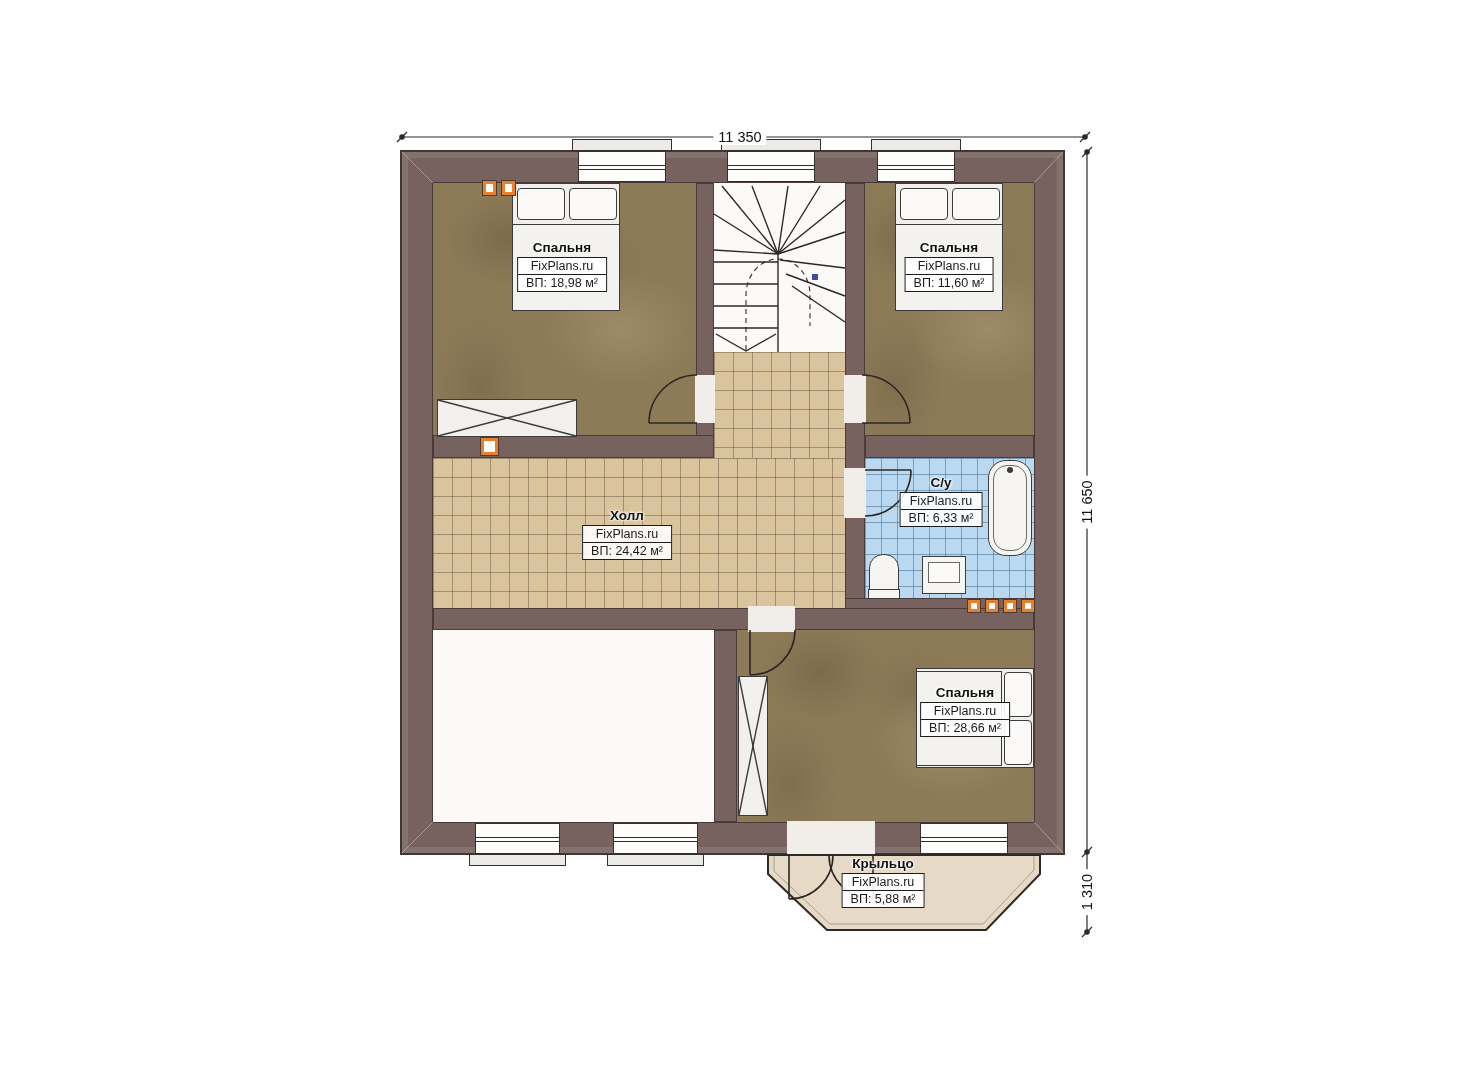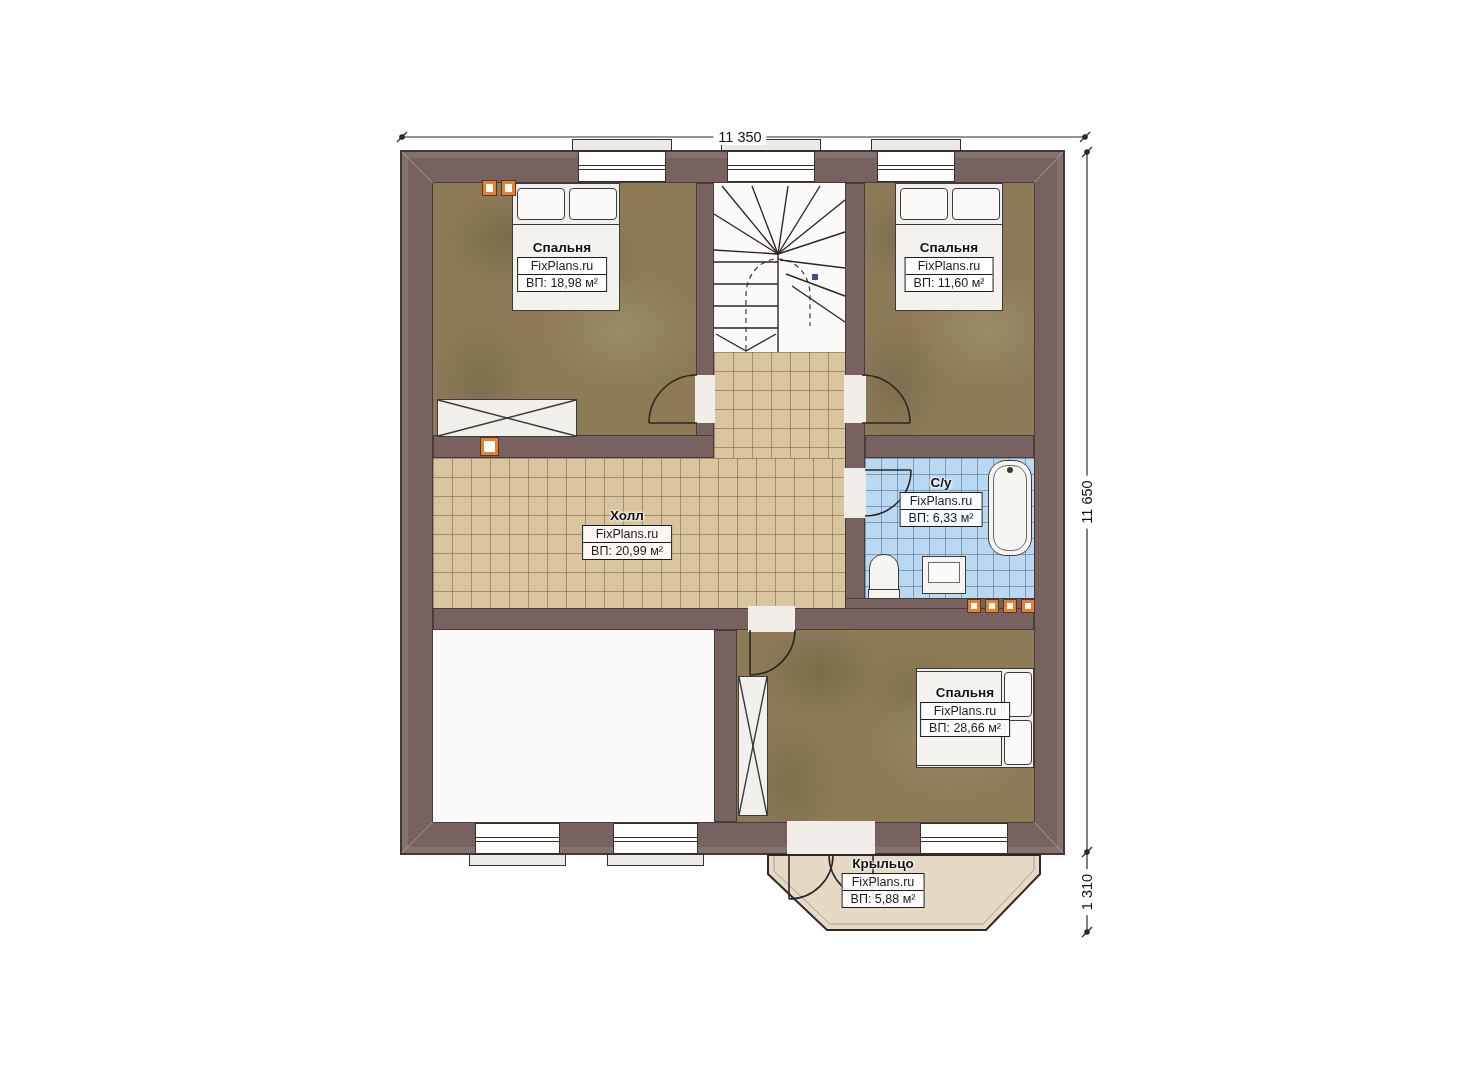--- a/index.html
+++ b/index.html
@@ -229,21 +229,21 @@
   <div class="room-title">Спальня</div>
   <div class="label-boxes">
     <div class="label-brand">FixPlans.ru</div>
     <div class="label-area">ВП: 11,60 м²</div>
   </div>
 </div>
 <div class="room-label" style="left:627px;top:508px;">
   <div class="room-title">Холл</div>
   <div class="label-boxes">
     <div class="label-brand">FixPlans.ru</div>
-    <div class="label-area">ВП: 20,99 м²</div>
+    <div class="label-area">ВП: 24,42 м²</div>
   </div>
 </div>
 <div class="room-label" style="left:941px;top:475px;text-align:center;">
   <div class="room-title">С/у</div>
   <div class="label-boxes">
     <div class="label-brand">FixPlans.ru</div>
     <div class="label-area">ВП: 6,33 м²</div>
   </div>
 </div>
 <div class="room-label" style="left:965px;top:685px;">

